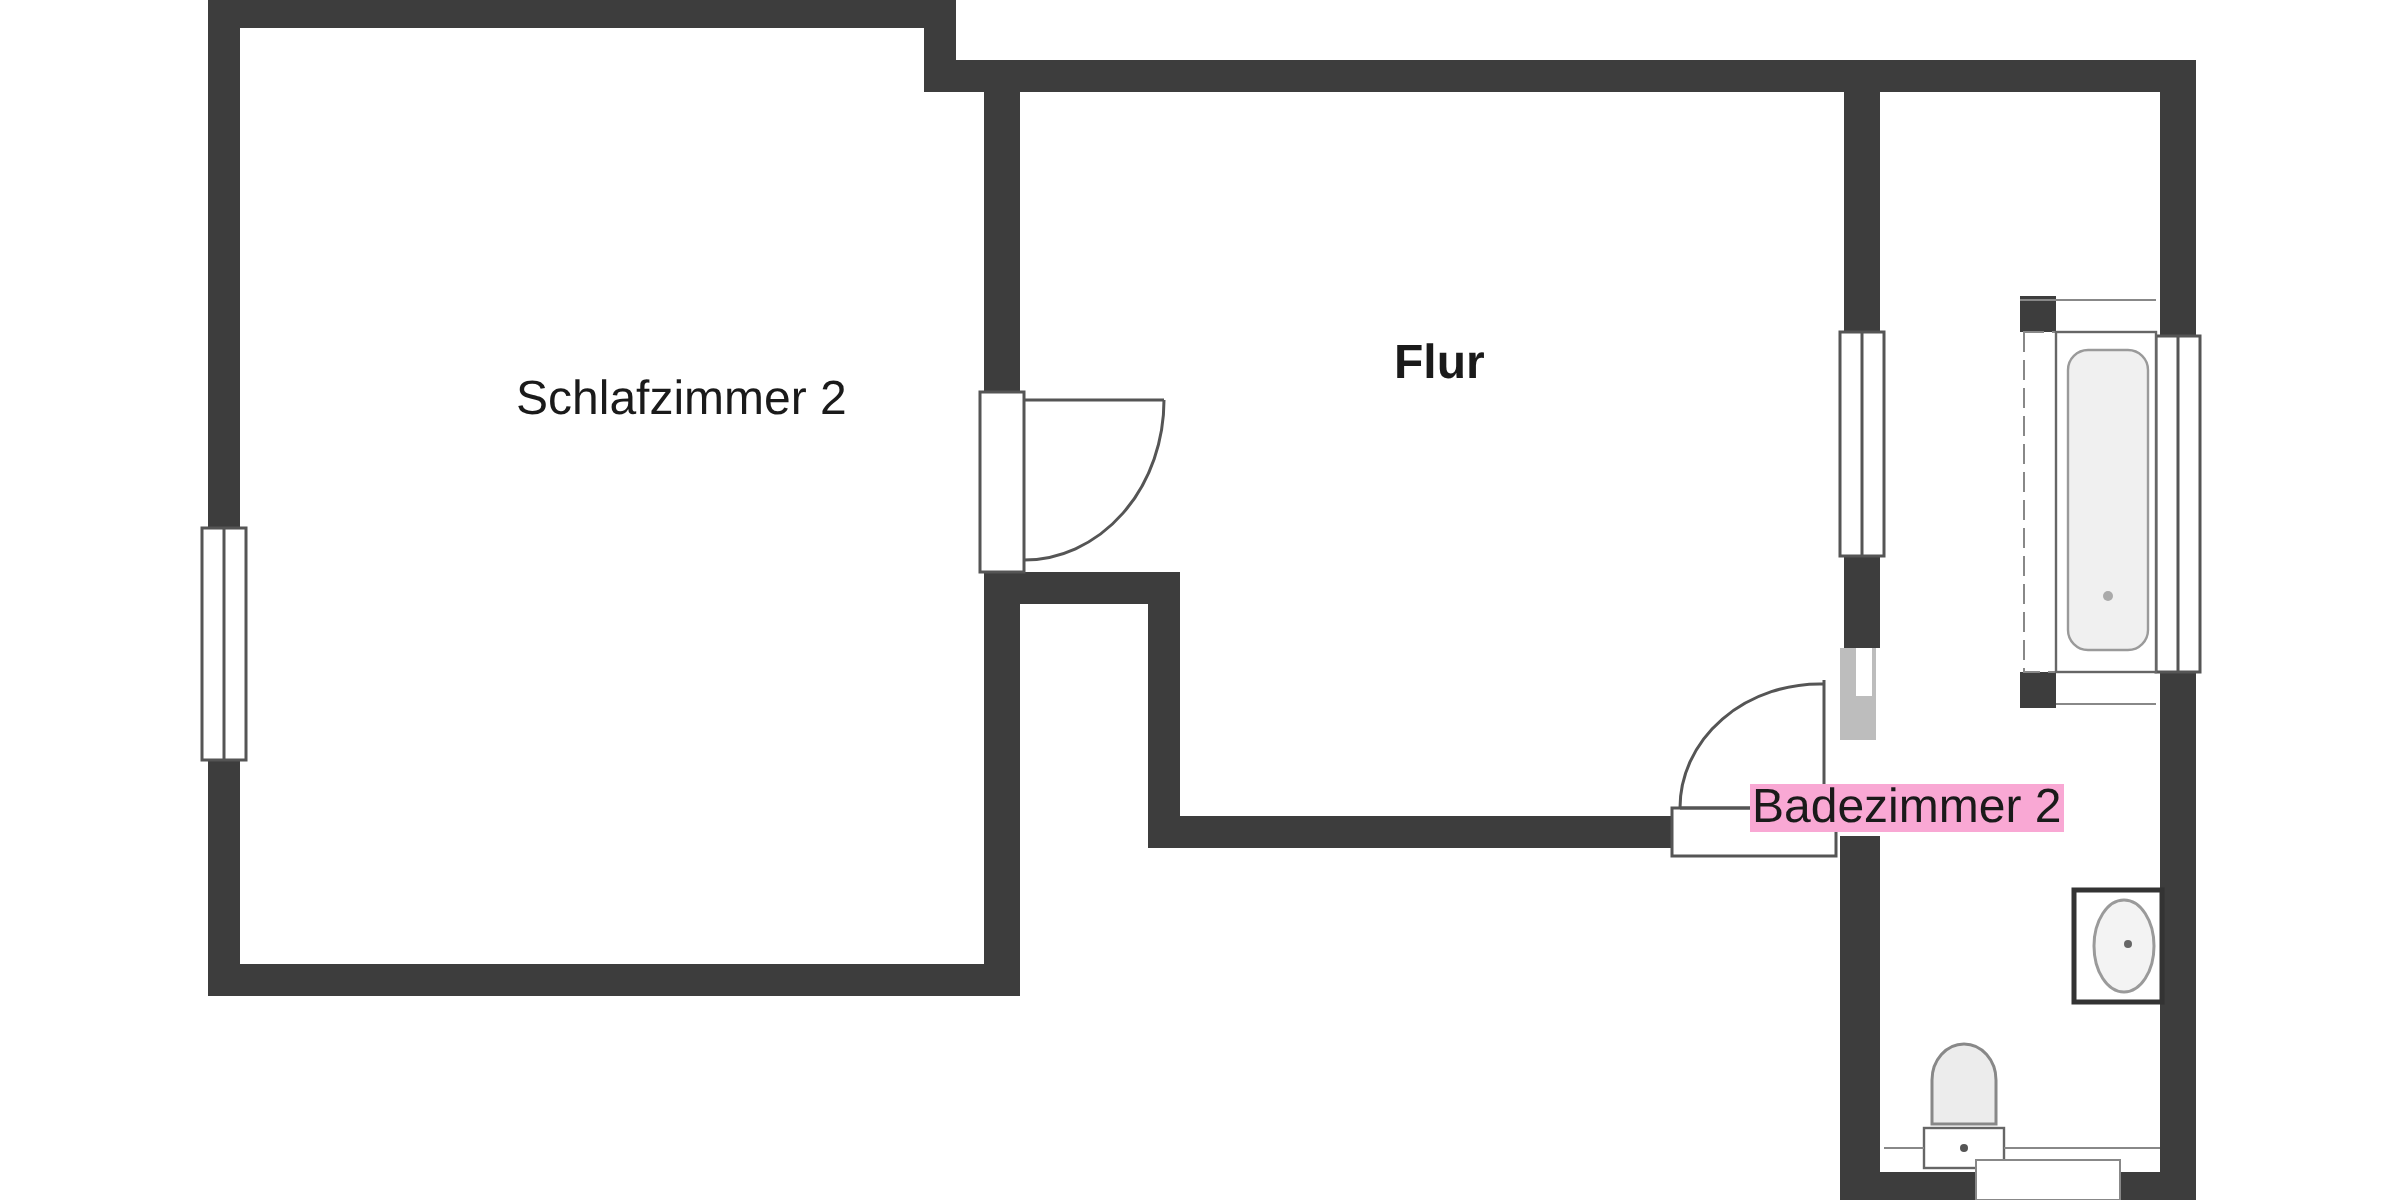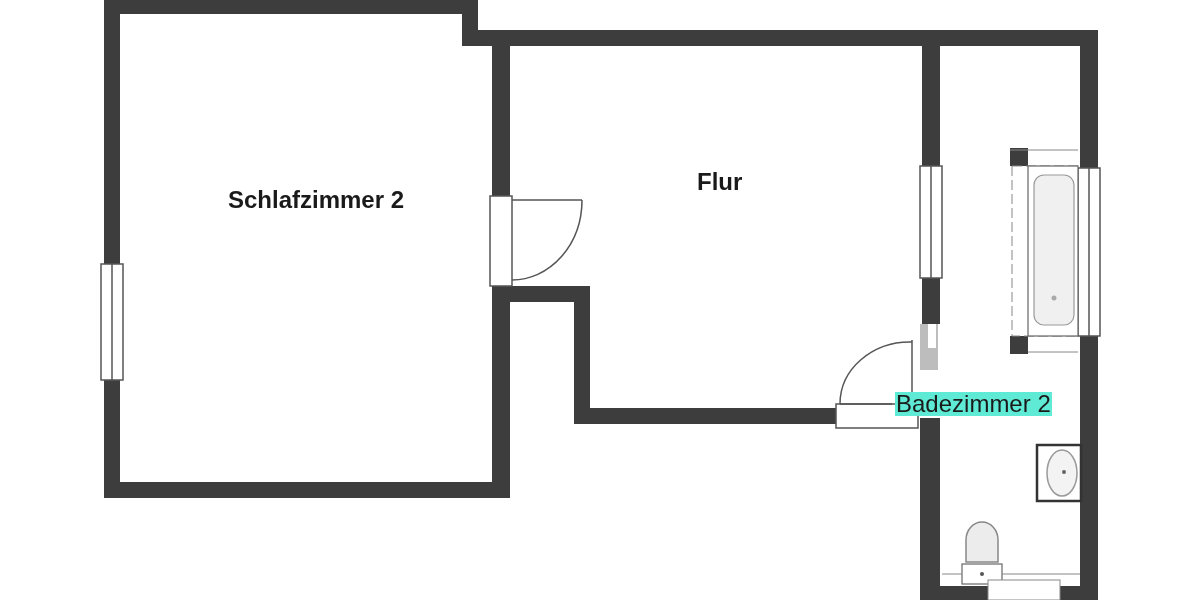--- a/index.html
+++ b/index.html
@@ -99,15 +99,15 @@
   <g>
     <path d="M 966 562 L 966 540 A 16 18 0 0 1 998 540 L 998 562 Z" fill="#ececec" stroke="#888888" stroke-width="1.5"></path>
     <rect x="962" y="564" width="40" height="20" fill="#ffffff" stroke="#666666" stroke-width="1.2"></rect>
     <circle cx="982" cy="574" r="2" fill="#555555"></circle>
     <line x1="942" y1="574" x2="962" y2="574" stroke="#888" stroke-width="1"></line>
     <line x1="1002" y1="574" x2="1080" y2="574" stroke="#888" stroke-width="1"></line>
     <rect x="988" y="580" width="72" height="20" fill="#ffffff" stroke="#888" stroke-width="1"></rect>
   </g>
 </svg>
 
-<div class="room-label" style="left:228px; top:188px;font-weight:bold;">Schlafzimmer 2</div>
+<div class="room-label" style="left:258px; top:188px;">Schlafzimmer 2</div>
 <div class="room-label" style="left:697px; top:170px;font-weight:bold;">Flur</div>
-<div class="room-label" style="left:895px; top:392px; background:#5eead4; padding:0 1px;">Badezimmer 2</div>
+<div class="room-label" style="left:875px; top:392px; background:#f9a8d4; padding:0 1px;">Badezimmer 2</div>
 
 </body></html>

